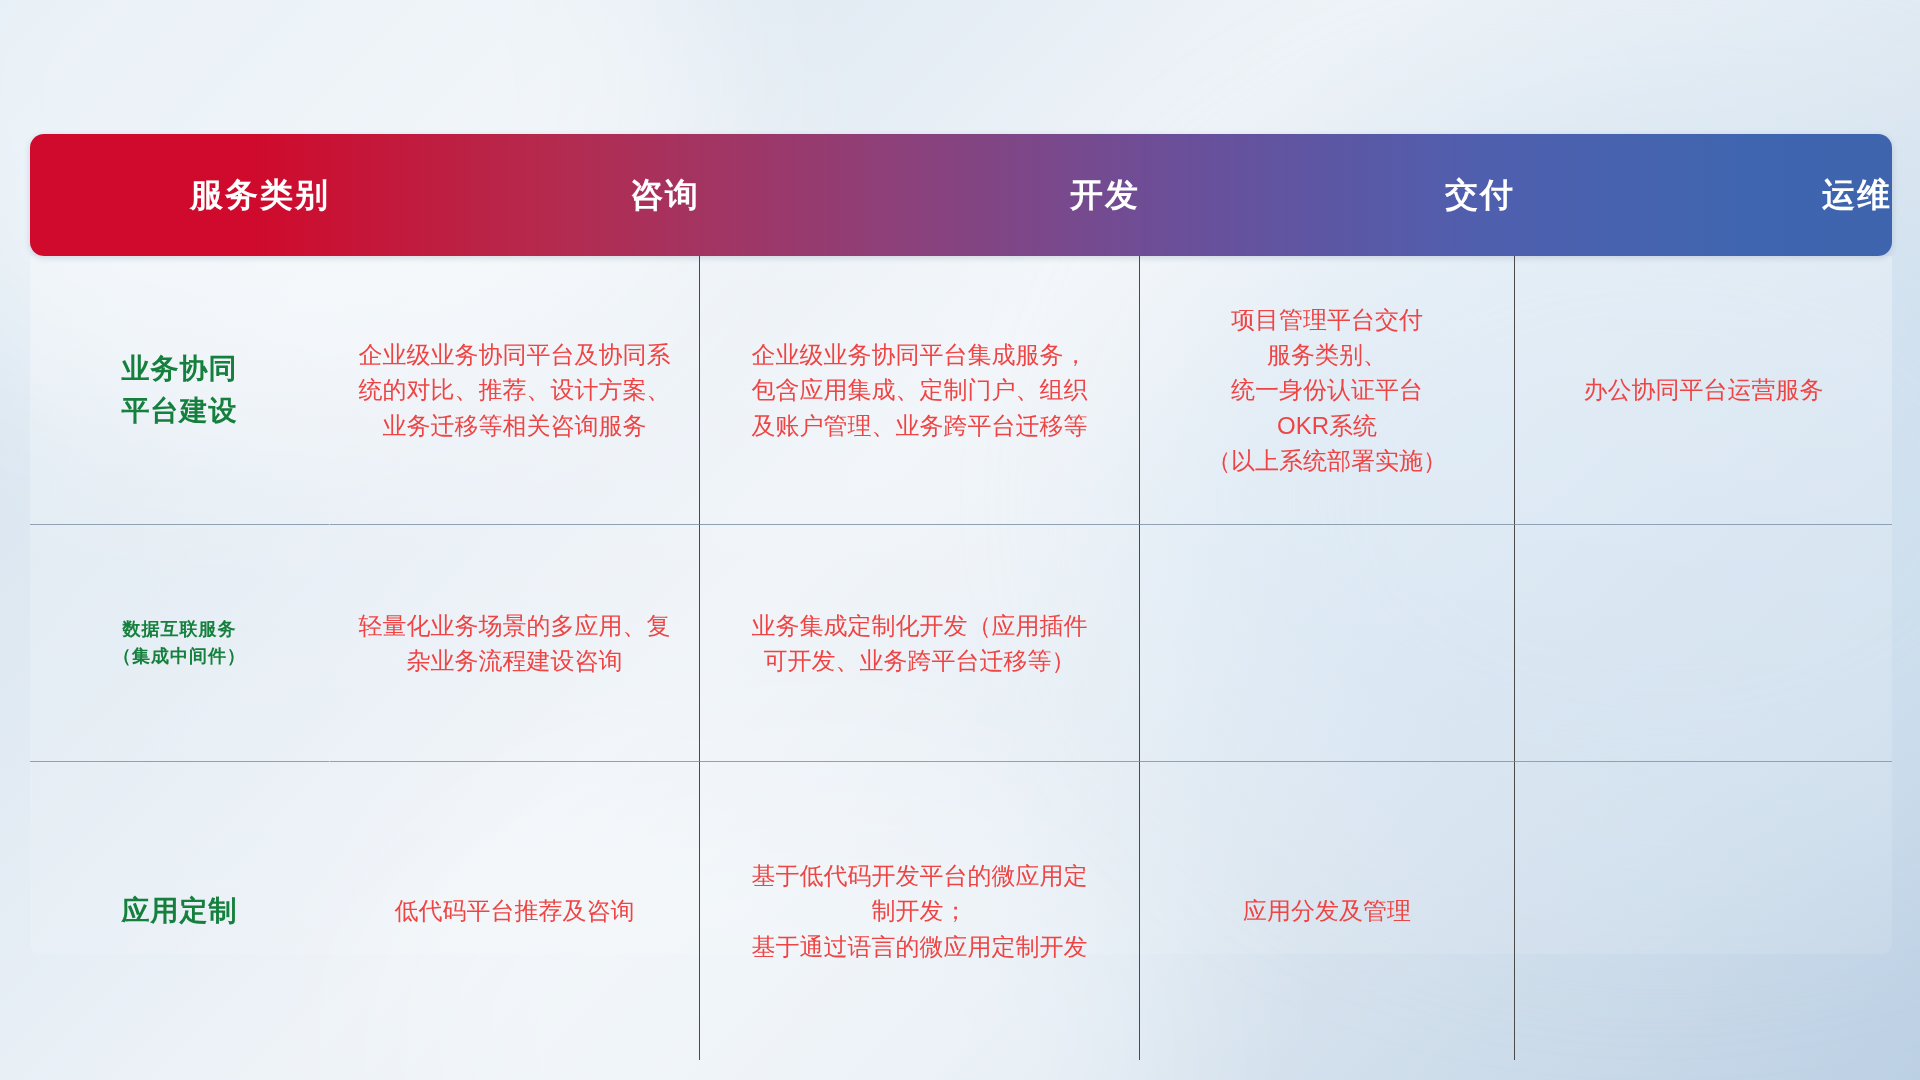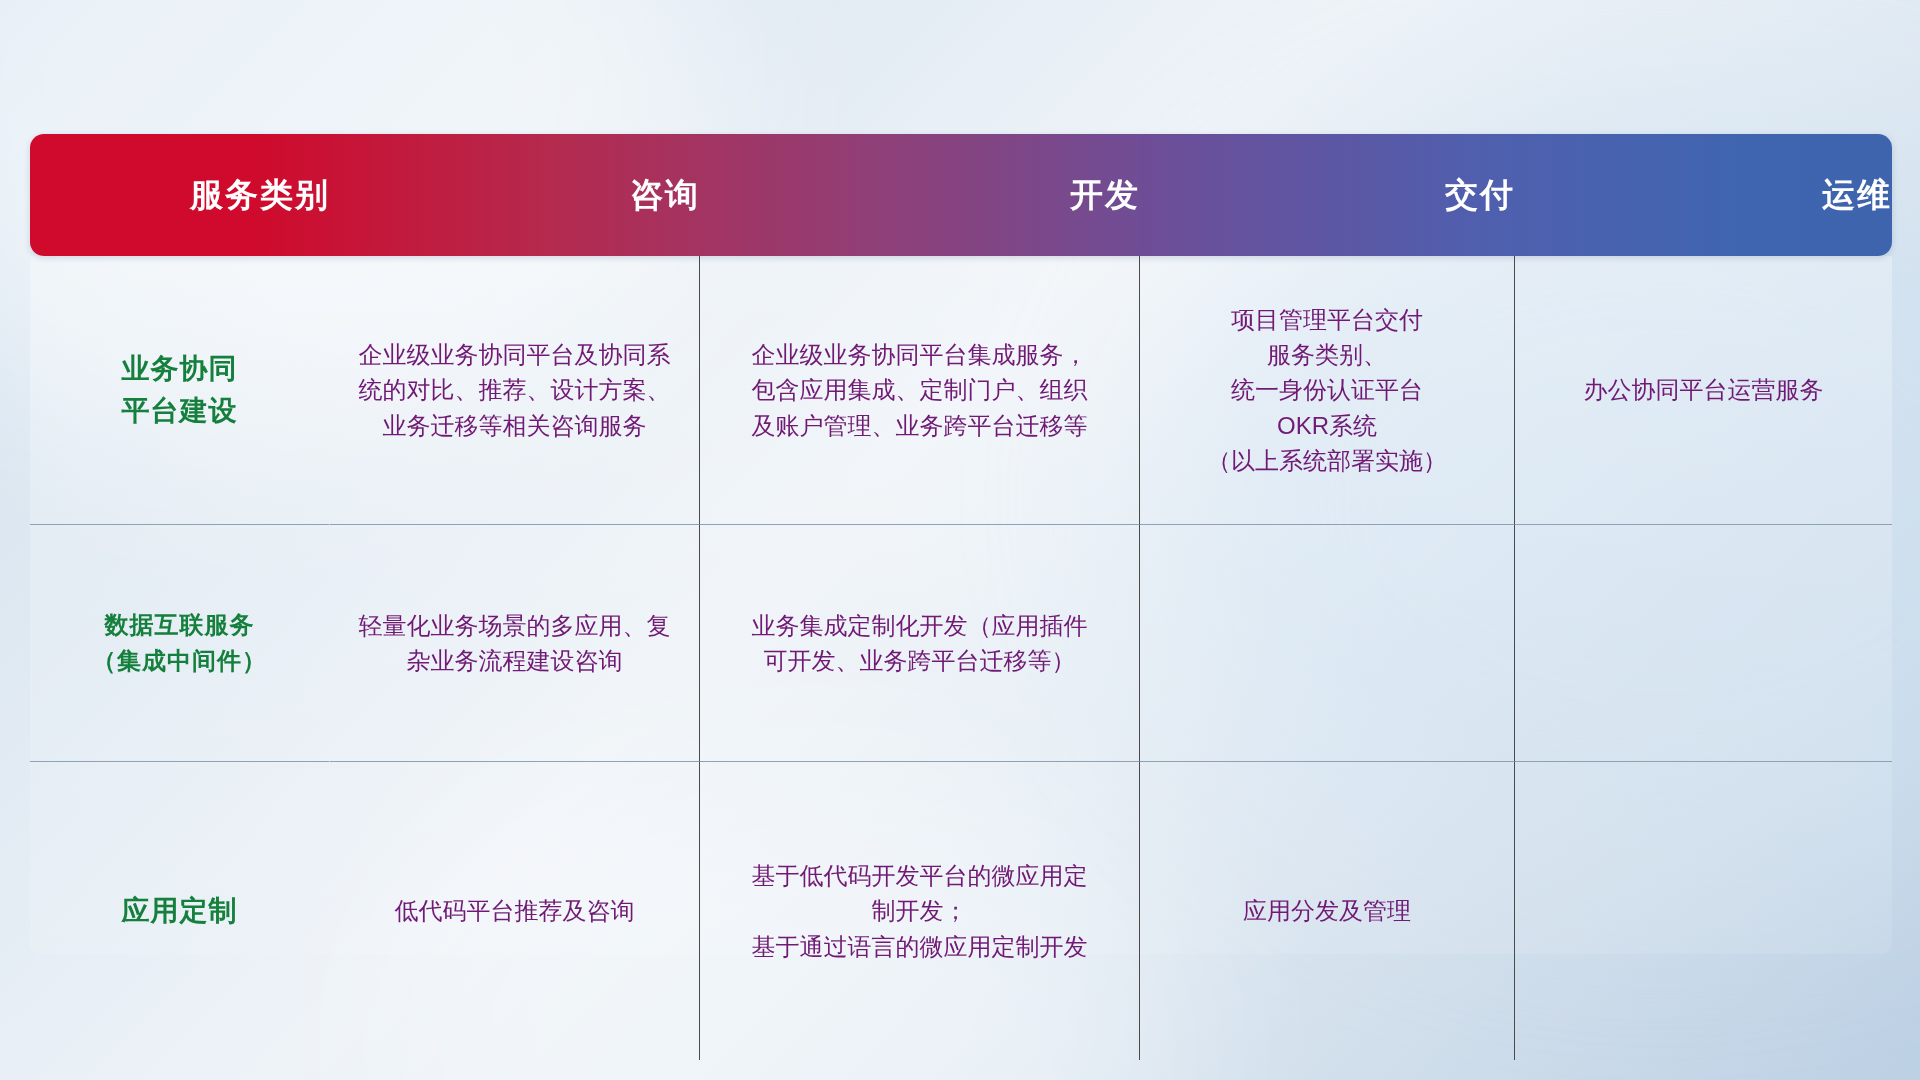--- a/index.html
+++ b/index.html
@@ -61,40 +61,40 @@
         #4f5fae 78%,
         #4065b0 92%,
         #3f64ae 100%);
     box-shadow: 0 2px 6px rgba(60,80,120,0.18);
   }
 
   
   tbody td {
     vertical-align: middle;
     text-align: center;
-    color: #701a75;
+    color: #ef4444;
     font-size: 24px;
     line-height: 1.46;
     padding: 18px 14px;
     background: transparent;
     border-right: 1px solid #4a4a4a;
     border-bottom: 1px solid #8fa2b4;
   }
   tbody td.last-col { border-right: none; }
   tbody tr:last-child td { border-bottom: none; }
 
   tbody td.cat {
     color: #15803d;
     font-weight: bold;
     font-size: 28px;
     letter-spacing: 1px;
     line-height: 1.5;
     border-right: 1px solid transparent;
   }
-  tbody td.cat.cat-wide { font-size: 24px; }
+  tbody td.cat.cat-wide { font-size: 18px; }
 
   .cell-lines { display: block; }
   .cell-lines span { display: block; }
 
   
   col.c1 { width: 300px; }
   col.c2 { width: 370px; }
   col.c3 { width: 440px; }
   col.c4 { width: 375px; }
   col.c5 { width: 377px; }

